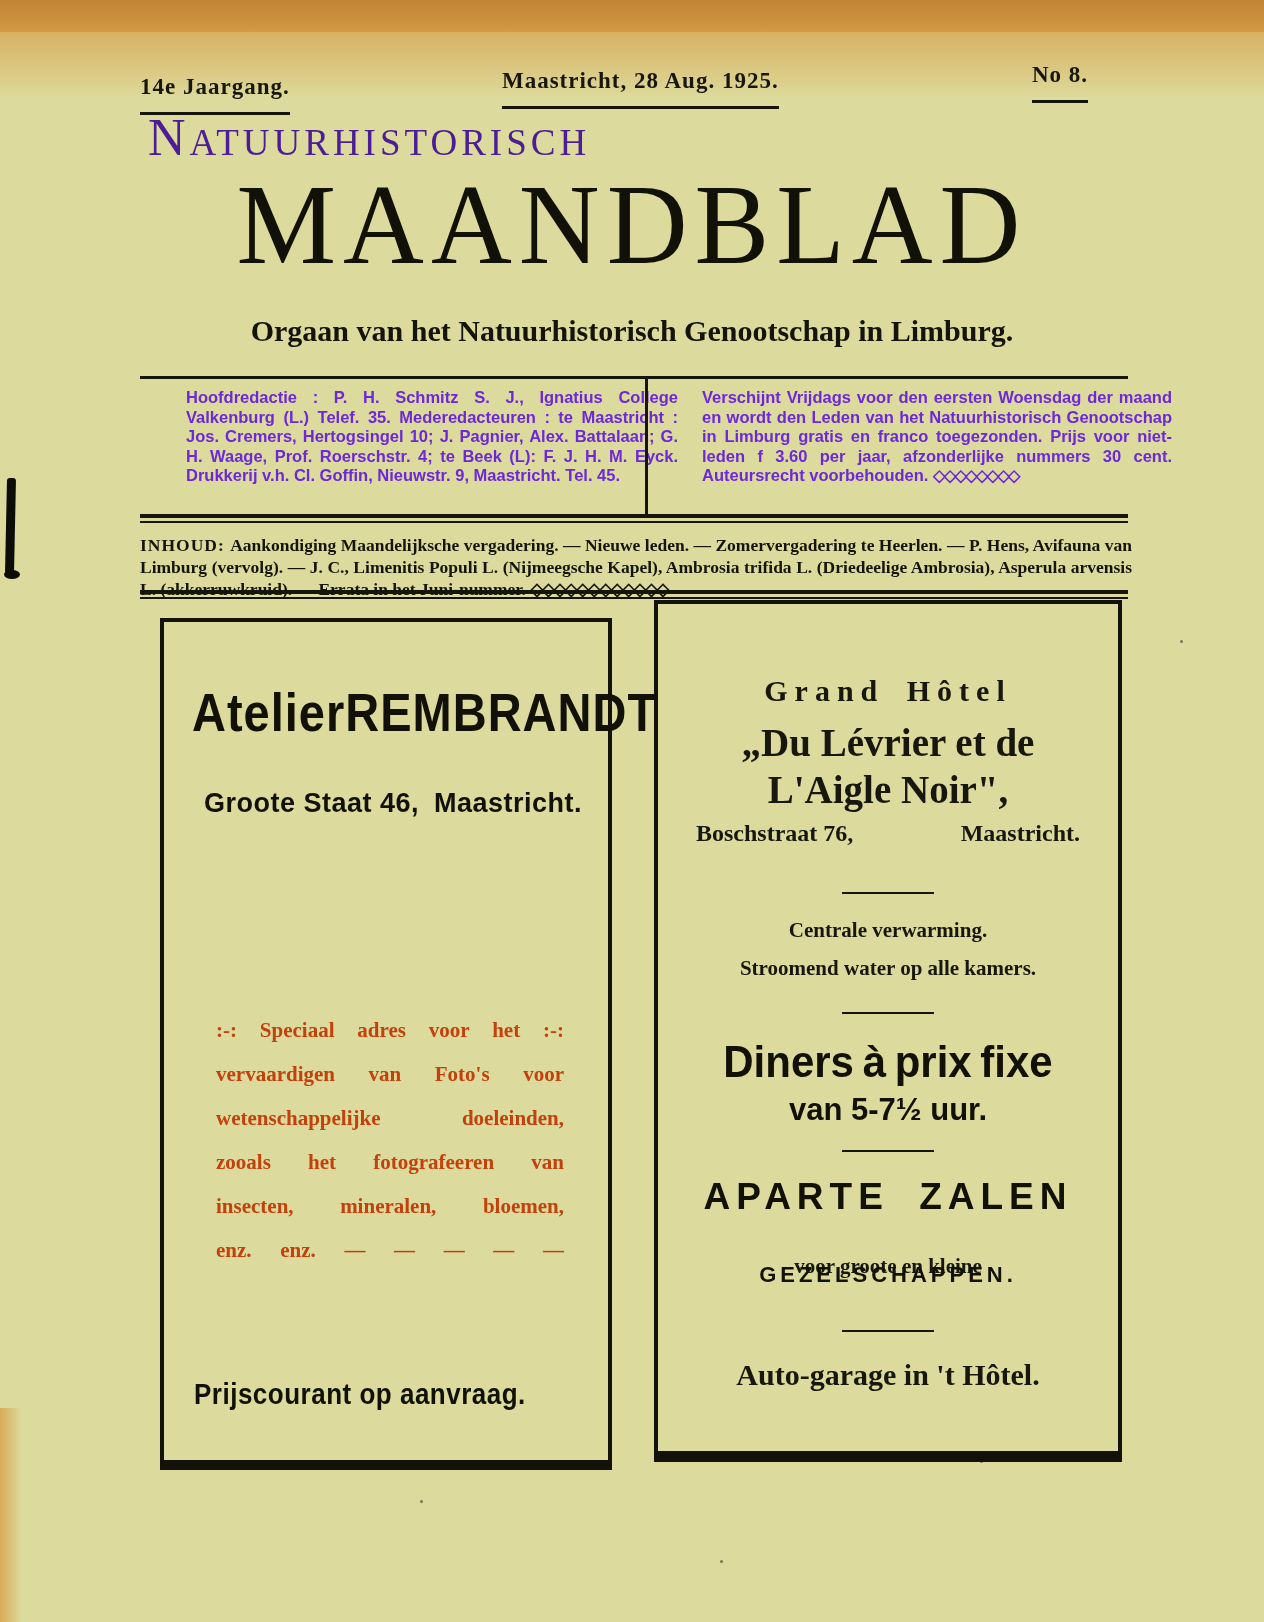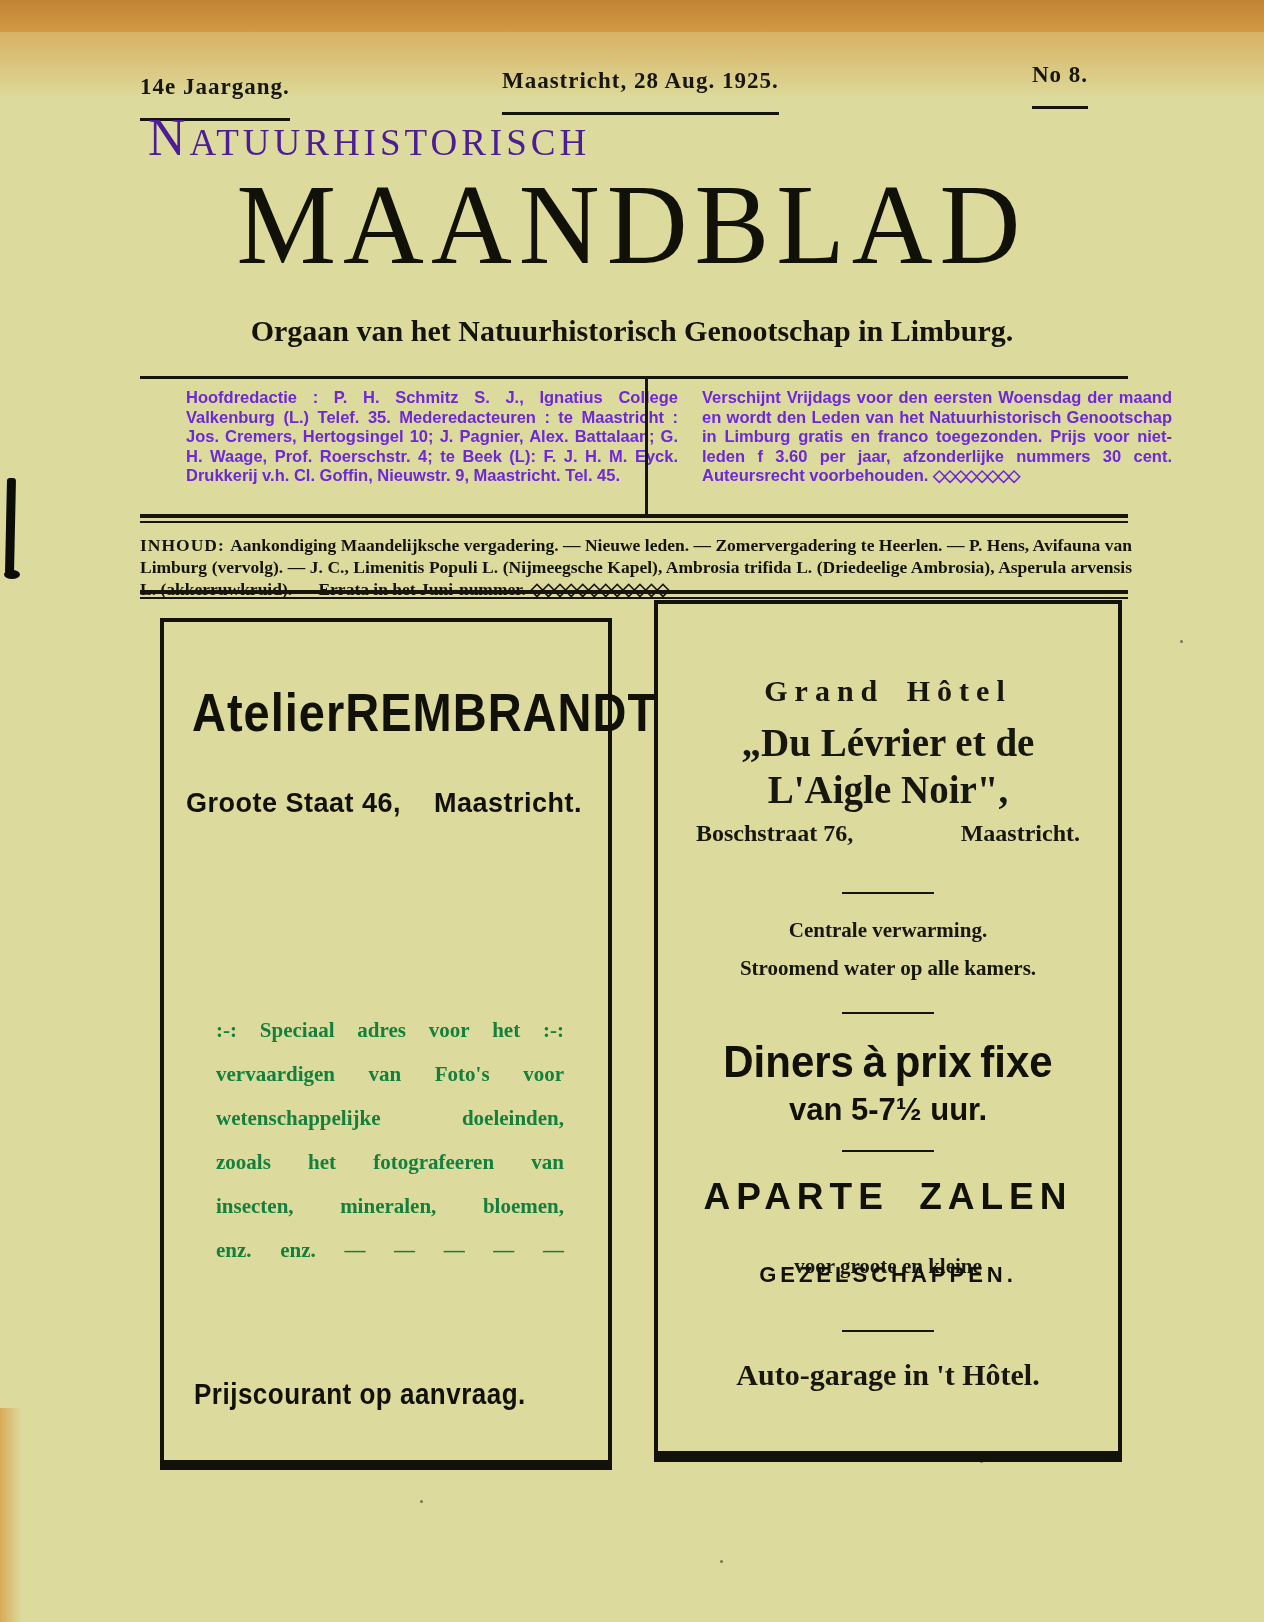--- a/index.html
+++ b/index.html
@@ -18,21 +18,21 @@
   .left-sliver{position:absolute;left:0;top:1408px;width:22px;height:214px;
     background:linear-gradient(90deg,#d8ab57,rgba(216,171,87,0));}
   .ink-mark{position:absolute;left:6px;top:478px;width:9px;height:96px;
     background:#0d0d08;border-radius:3px;transform:rotate(1.2deg);}
   .ink-mark-blob{position:absolute;left:4px;top:570px;width:16px;height:9px;
     background:#0d0d08;border-radius:50%;}
   .speck{position:absolute;width:3px;height:3px;border-radius:50%;background:#4a4a36;opacity:.7;}
 
   
   .mh-item{position:absolute;font-weight:bold;font-size:23px;
-    border-bottom:3px solid #15150c;padding-bottom:18px;letter-spacing:1px;}
+    border-bottom:3px solid #15150c;padding-bottom:12px;letter-spacing:1px;}
   .supertitle{position:absolute;left:148px;top:108px;font-size:37px;letter-spacing:4px;
     font-weight:normal;color:#4c1d95;}
   .supertitle::first-letter{font-size:52px;}
   .main-title{position:absolute;left:0;top:168px;width:1264px;text-align:center;
     font-size:112px;line-height:1;letter-spacing:7px;color:#111108;transform:scaleY(1.02);}
   .subtitle{position:absolute;left:0;top:314px;width:1264px;text-align:center;
     font-size:30px;font-weight:bold;color:#14140a;}
 
   .hrule{position:absolute;background:#15150c;}
   .double-rule{position:absolute;}
@@ -51,23 +51,23 @@
   .contents .lbl{letter-spacing:1px;margin-top:22px;}
 
   
   .adbox{position:absolute;border:4px solid #12120a;background:transparent;}
   .box-left{left:160px;top:618px;width:452px;height:852px;border-bottom-width:10px;box-sizing:border-box;padding-left:28px;}
   .box-right{left:654px;top:600px;width:468px;height:862px;border-bottom-width:11px;box-sizing:border-box;text-align:center;}
 
   .heavy{font-family:"Liberation Sans",sans-serif;font-weight:bold;color:#111108;}
   .rb-title{position:absolute;left:28px;right:26px;top:58px;display:flex;justify-content:space-between;
     font-size:47px;letter-spacing:1px;transform:scaleY(1.15);transform-origin:top;}
-  .rb-addr{position:absolute;left:22px;right:26px;top:166px;display:flex;justify-content:space-between;
+  .rb-addr{position:absolute;left:40px;right:26px;top:166px;display:flex;justify-content:space-between;
     font-size:27px;letter-spacing:0.5px;text-align:right;}
-  .rb-body{position:absolute;left:52px;top:396px;width:348px;font-size:21px;font-weight:bold;color:#15803d;}
+  .rb-body{position:absolute;left:52px;top:396px;width:348px;font-size:21px;font-weight:bold;color:#c2410c;}
   .rb-body .line{height:44px;text-align:justify;text-align-last:justify;}
   .rb-footer{position:absolute;left:30px;top:756px;font-size:26px;letter-spacing:0.5px;transform:scaleY(1.1);transform-origin:top;}
 
   .ht-title{position:absolute;left:0;right:0;top:70px;font-size:30px;font-weight:bold;
     letter-spacing:7px;word-spacing:8px;}
   .ht-name1{position:absolute;left:0;right:0;top:116px;font-size:39px;font-weight:bold;}
   .ht-name2{position:absolute;left:0;right:0;top:163px;font-size:39px;font-weight:bold;}
   .ht-addr{position:absolute;left:38px;right:38px;top:216px;display:flex;justify-content:space-between;
     font-size:24px;font-weight:bold;}
   .ht-rule{position:absolute;left:50%;transform:translateX(-50%);width:92px;height:2px;background:#15150c;}

